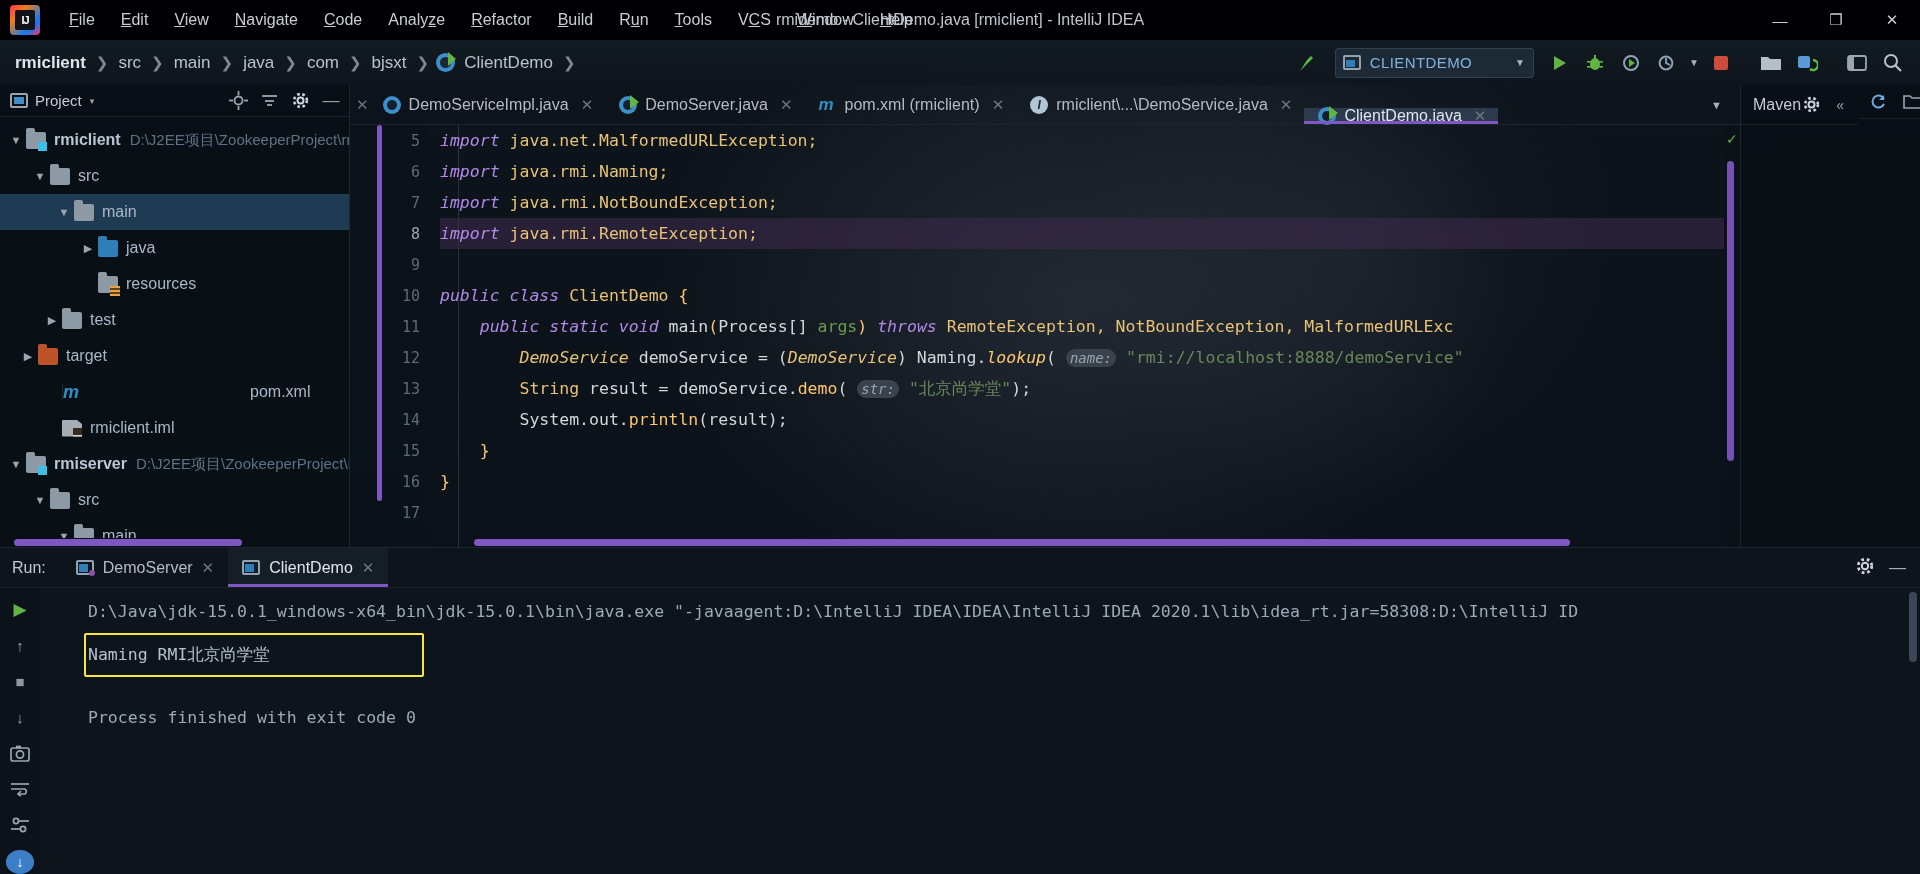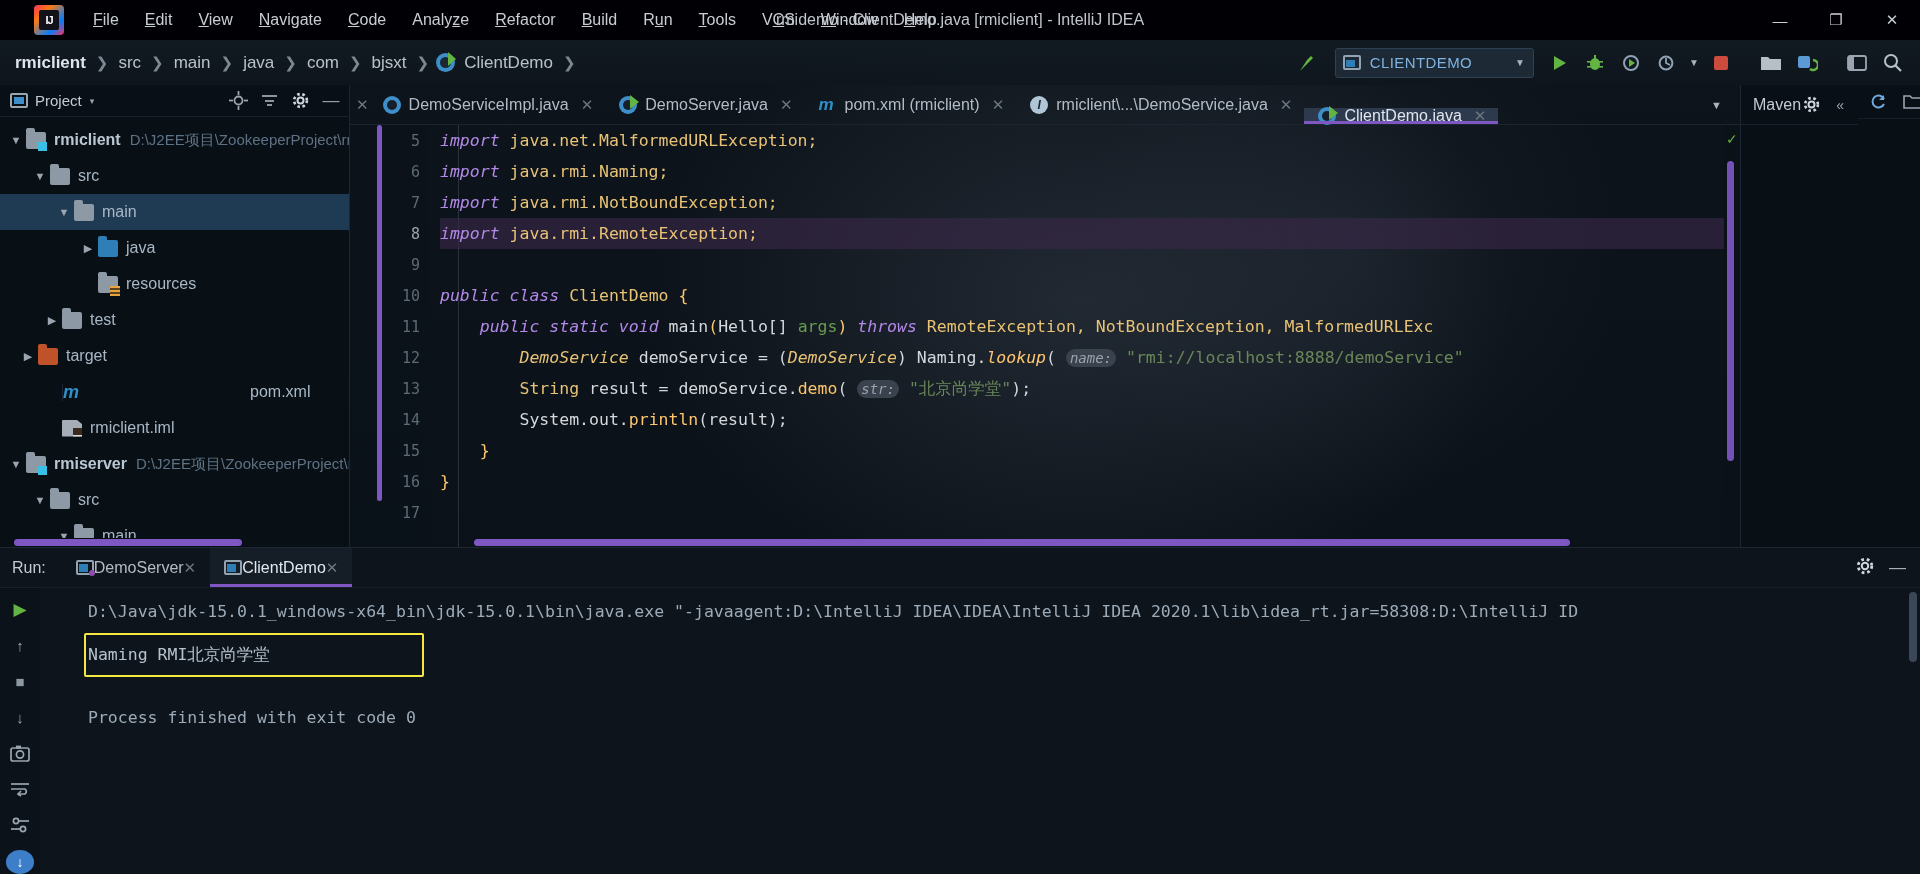--- a/index.html
+++ b/index.html
@@ -19,21 +19,20 @@
       radial-gradient(ellipse 420px 400px at 1350px 250px, rgba(90,100,120,0.12), rgba(0,0,0,0) 65%),
       linear-gradient(180deg, #0d141b 0%, #0a1017 100%);
   }
 
   
   .titlebar {
     height: 40px; flex: 0 0 40px;
     display: flex; align-items: center;
     background: #000005;
     position: relative;
-    padding-left: 24px;
   }
   .ij-logo {
     width: 30px; height: 30px; margin: 0 8px 0 10px;
     border-radius: 4px;
     background: linear-gradient(135deg,#fe315d 0%, #f97a12 30%, #087cfa 72%, #fe315d 100%);
     position: relative; flex: 0 0 auto;
   }
   .ij-logo::after {
     content: "IJ";
     position: absolute; inset: 5px;
@@ -315,21 +314,21 @@
     border-top: 1px solid #1d2733;
   }
   .run-tabs {
     height: 40px; flex: 0 0 40px; display: flex; align-items: stretch;
     border-bottom: 1px solid #18212b; position: relative;
   }
   .run-label {
     display: flex; align-items: center; padding: 0 16px 0 12px; font-size: 16px; color: #c2cad2;
   }
   .rtab {
-    display: flex; align-items: center; padding: 0 14px;
+    display: flex; align-items: center; gap: 9px; padding: 0 14px;
     font-size: 16px; color: #b4bdc7; position: relative;
   }
   .rtab.active { background: #151d27; color: #e1e7ee; }
   .rtab.active::after { content:""; position:absolute; left:0; right:0; bottom:0; height:3px; background:#7e57c2; }
   .rtab .rclose { color:#6c7781; font-size:15px; }
   .rtab-ico { width: 18px; height: 15px; border: 2px solid #93a3b1; border-radius: 2px; position: relative; flex:0 0 18px;}
   .rtab-ico::after { content:""; position:absolute; left:1px; top:2px; right:4px; bottom:1px; background:#2e7fb8; }
   .rtab-ico.dot::before { content:""; position:absolute; right:-3px; bottom:-3px; width:6px; height:6px; border-radius:50%; background:#8f4fa8; }
   .run-tabs-right { margin-left: auto; display: flex; align-items: center; gap: 14px; padding-right: 14px; color:#aab3bd; }
 
@@ -639,21 +638,21 @@
         </div>
 
         <div class="code">
           <div class="vline" style="left:30px;top:0;bottom:0;"></div>
           <div class="cl"><span class="kwi">import</span><span class="cls"> java.net.MalformedURLException;</span></div>
           <div class="cl"><span class="kwi">import</span><span class="cls"> java.rmi.Naming;</span></div>
           <div class="cl"><span class="kwi">import</span><span class="cls"> java.rmi.NotBoundException;</span></div>
           <div class="cl hl"><span class="kwi">import</span><span class="cls"> java.rmi.RemoteException;</span></div>
           <div class="cl"> </div>
           <div class="cl"><span class="kwi">public</span> <span class="kwi">class</span> <span class="cls">ClientDemo</span> <span class="meth">{</span></div>
-          <div class="cl">    <span class="kwi">public static void</span> <span class="plain">main</span><span class="meth">(</span><span class="plain">Hello[]</span> <span class="green">args</span><span class="meth">)</span> <span class="kwi">throws</span> <span class="cls">RemoteException, NotBoundException, MalformedURLExc</span></div>
+          <div class="cl">    <span class="kwi">public static void</span> <span class="plain">main</span><span class="meth">(</span><span class="plain">Process[]</span> <span class="green">args</span><span class="meth">)</span> <span class="kwi">throws</span> <span class="cls">RemoteException, NotBoundException, MalformedURLExc</span></div>
           <div class="cl">        <span class="cls" style="font-style:italic">DemoService</span> <span class="plain">demoService = (</span><span class="cls" style="font-style:italic">DemoService</span><span class="plain">) Naming.</span><span class="methi">lookup</span><span class="plain">(</span> <span class="hintbox">name:</span> <span class="str">"rmi://localhost:8888/demoService"</span></div>
           <div class="cl">        <span class="cls">String</span><span class="plain"> result = demoService.</span><span class="meth">demo</span><span class="plain">(</span> <span class="hintbox">str:</span> <span class="str">"北京尚学堂"</span><span class="plain">);</span></div>
           <div class="cl">        <span class="plain">System.out.</span><span class="meth">println</span><span class="plain">(result);</span></div>
           <div class="cl">    <span class="meth">}</span></div>
           <div class="cl"><span class="meth">}</span></div>
           <div class="cl"> </div>
 
           <div class="code-hscroll" style="left:0;">
             <div class="thumb"></div>
           </div>

